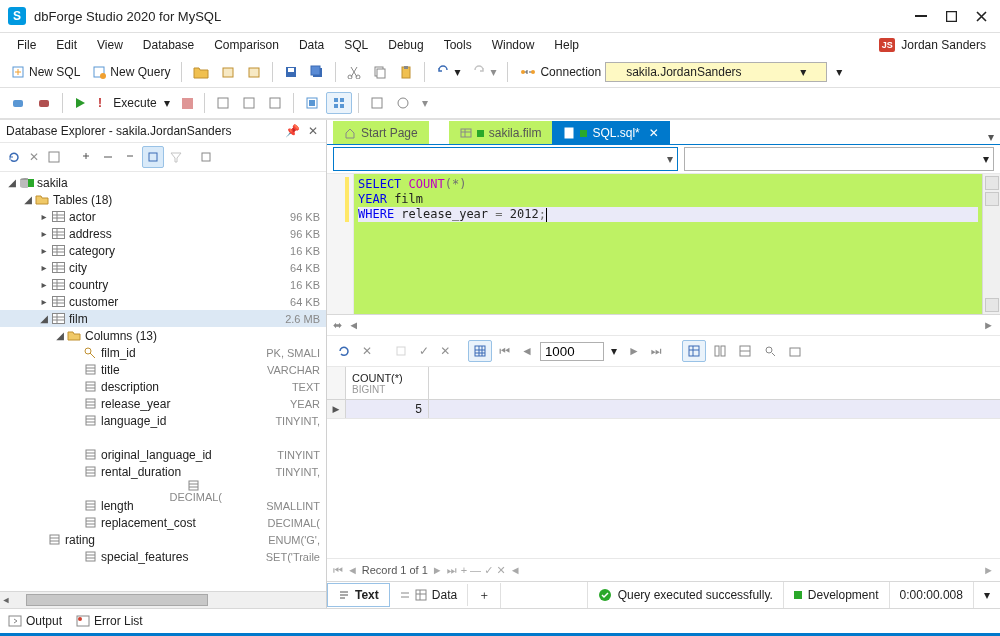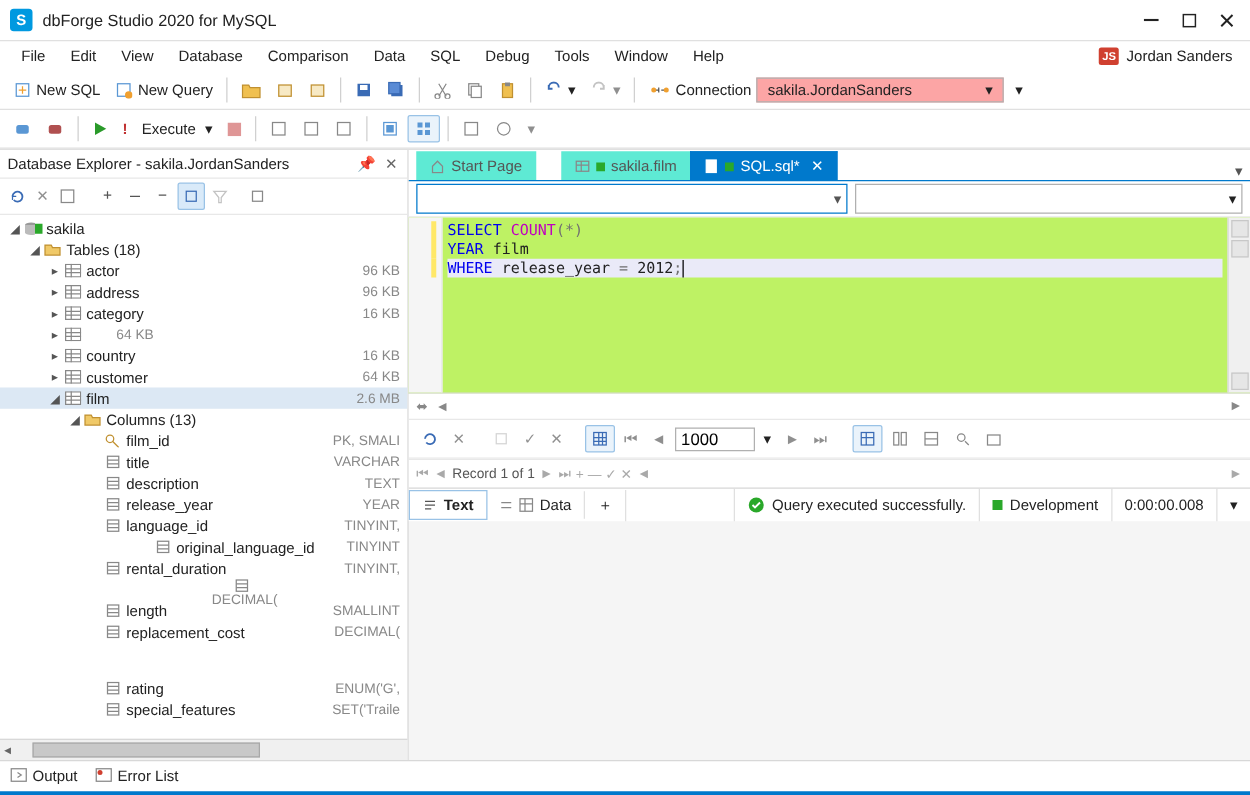--- a/index.html
+++ b/index.html
@@ -11,21 +11,21 @@
 .menubar{height:24px;display:flex;align-items:center;padding:0 8px;gap:2px}
 .menubar .mitem{padding:3px 9px;cursor:default;border-radius:2px}
 .menubar .spacer{flex:1}
 .menubar .user{display:flex;align-items:center;gap:6px;padding:2px 6px}
 .menubar .user .badge{width:16px;height:14px;background:#d04030;color:#fff;font-size:9px;font-weight:bold;display:flex;align-items:center;justify-content:center;border-radius:2px}
 .toolbar{height:30px;display:flex;align-items:center;padding:0 6px;gap:2px;border-bottom:1px solid #e0e0e0}
 .toolbar .tbtn{padding:3px 5px;display:flex;align-items:center;gap:4px;cursor:default;border-radius:2px}
 .toolbar .tbtn svg{display:block}
 .toolbar .sep{width:1px;height:20px;background:#d0d0d0;margin:0 4px}
 .toolbar .conn{display:flex;align-items:center;gap:4px;margin-left:6px}
-.toolbar .conn .connsel{border:1px solid #b0b0b0;padding:2px 8px;width:180px;display:flex;justify-content:space-between;align-items:center;background:#fca5a5}
+.toolbar .conn .connsel{border:1px solid #b0b0b0;padding:2px 20px;width:180px;display:flex;justify-content:space-between;align-items:center;background:#fef9c3}
 .toolbar2{height:30px;display:flex;align-items:center;padding:0 6px;gap:2px}
 .main{display:flex;height:488px;border-top:1px solid #e0e0e0}
 .explorer{width:326px;border-right:1px solid #d0d0d0;display:flex;flex-direction:column;background:#fff}
 .ex-head{height:22px;display:flex;align-items:center;padding:0 6px;font-size:12px;border-bottom:1px solid #e8e8e8}
 .ex-head .spacer{flex:1}
 .ex-head .pbtn{width:14px;height:14px;margin-left:6px;color:#666;display:flex;align-items:center;justify-content:center}
 .ex-tb{height:28px;display:flex;align-items:center;padding:0 4px;gap:2px;border-bottom:1px solid #e8e8e8}
 .ex-tb .etbtn{padding:3px;border-radius:2px}
 .ex-tb .etbtn.active{border:1px solid #99c2e6;background:#d9eaf9}
 .tree{flex:1;overflow:hidden;padding:2px 0}
@@ -33,21 +33,21 @@
 .tree .row .exp{width:12px;text-align:center;font-size:10px;color:#555;cursor:default}
 .tree .row .ico{width:16px;height:14px;display:flex;align-items:center;justify-content:center;margin-right:3px}
 .tree .row .lbl{flex:1;overflow:hidden;text-overflow:ellipsis}
 .tree .row .meta{color:#888;font-size:11px;text-align:right;min-width:54px}
 .tree .row.selected{background:#dce8f4}
 .hscroll{height:16px;background:#f0f0f0;border-top:1px solid #d8d8d8;display:flex;align-items:center}
 .hscroll .thumb{width:180px;height:10px;background:#c8c8c8;border:1px solid #a8a8a8;margin-left:14px}
 .rightpane{flex:1;display:flex;flex-direction:column;background:#f5f5f5}
 .tabs{height:24px;display:flex;align-items:flex-end;padding-left:6px;background:#fff}
 .tabs .tab{height:22px;display:flex;align-items:center;gap:5px;padding:0 10px;font-size:12px;border:1px solid transparent;border-bottom:none;cursor:default}
-.tabs .tab.inactive{background:#5eead4;color:#555}
+.tabs .tab.inactive{background:#bef264;color:#555}
 .tabs .tab.active{background:#0079cc;color:#fff;border-color:#0079cc}
 .tabs .spacer{flex:1}
 .tabs .dd{padding:0 6px;color:#555}
 .dbbar{height:24px;display:flex;padding:2px 6px;gap:6px;background:#fff;border-bottom:1px solid #e8e8e8;border-top:1px solid #0079cc}
 .dbbar .dbsel{flex:1;border:1px solid #0079cc;display:flex;align-items:center;padding:0 4px;background:#fff}
 .dbbar .dbsel .dd{margin-left:auto;color:#555}
 .dbbar .dbsel2{width:300px;border:1px solid #b0b0b0;display:flex;align-items:center;padding:0 4px;background:#fff}
 .editor{height:140px;display:flex;background:#bef264;border-bottom:1px solid #d8d8d8}
 .gutter{width:26px;background:#f5f5f5;border-right:1px solid #e8e8e8;display:flex;flex-direction:column;padding-top:3px}
 .gutter .gline{height:15px;display:flex;justify-content:flex-end;padding-right:4px}
@@ -71,21 +71,21 @@
 .gridrow .rowhead{width:18px;height:100%;background:#f2f2f2;border-right:1px solid #d4d4d4;display:flex;align-items:center;justify-content:center;font-size:9px;color:#555}
 .gridrow .gcell{width:70px;border-right:1px solid #d4d4d4;padding:0 6px;text-align:right;height:100%;display:flex;align-items:center;justify-content:flex-end}
 .navbar{height:22px;display:flex;align-items:center;padding:0 6px;gap:4px;background:#fff;border-top:1px solid #e8e8e8;font-size:11px;color:#555}
 .resbottom{height:26px;display:flex;align-items:center;background:#fff;border-top:1px solid #d8d8d8}
 .resbottom .vtab{padding:4px 10px;display:flex;align-items:center;gap:5px;border-right:1px solid #e0e0e0}
 .resbottom .vtab.active{border:1px solid #99c2e6;background:#fff;margin:-1px 0}
 .resbottom .spacer{flex:1}
 .resbottom .status{display:flex;align-items:center;gap:6px;padding:0 10px;border-left:1px solid #e0e0e0;height:100%}
 .resbottom .dot{width:8px;height:8px}
 .bottompanel{height:24px;display:flex;align-items:center;padding:0 8px;gap:14px;border-top:1px solid #d8d8d8;background:#fff}
-.bottompanel .bp{display:flex;gap:4px;font-size:12px}
+.bottompanel .bp{display:flex;align-items:center;gap:4px;font-size:12px}
 .statusbar{height:22px;background:#0079cc;display:flex;align-items:center;justify-content:flex-end;padding:0 12px;color:#fff;font-size:11px;gap:14px}
 .sq{width:10px;height:10px;display:inline-block}
 svg{display:block}
 </style>
 </head>
 <body>
 
 <div class="titlebar">
   <div class="logo">S</div>
   <div class="title">dbForge Studio 2020 for MySQL</div>
@@ -393,20 +393,21 @@
           <span class="meta">16 KB</span>
         </div>
         <div class="row" style="padding-left: 38px;">
           <span class="exp">▸</span>
           <span class="ico">
             <svg width="13" height="11">
               <rect x="0.5" y="0.5" width="12" height="10" fill="#fff" stroke="#888"></rect>
               <path d="M0 4h13M0 7h13M5 0v11" stroke="#888"></path>
             </svg>
           </span>
+          <span class="lbl">city</span>
           <span class="meta">64 KB</span>
         </div>
         <div class="row" style="padding-left: 38px;">
           <span class="exp">▸</span>
           <span class="ico">
             <svg width="13" height="11">
               <rect x="0.5" y="0.5" width="12" height="10" fill="#fff" stroke="#888"></rect>
               <path d="M0 4h13M0 7h13M5 0v11" stroke="#888"></path>
             </svg>
           </span>
@@ -493,21 +494,21 @@
           <span class="exp"></span>
           <span class="ico">
             <svg width="13" height="11">
               <rect x="2" y="1" width="9" height="9" fill="#fff" stroke="#888"></rect>
               <path d="M2 4h9M2 7h9" stroke="#888"></path>
             </svg>
           </span>
           <span class="lbl">language_id</span>
           <span class="meta">TINYINT,</span>
         </div>
-        <div class="row" style="padding-left: 110px;">
+        <div class="row" style="padding-left: 70px; margin-top: 17px;">
           <span class="exp"></span>
           <span class="ico">
             <svg width="13" height="11">
               <rect x="2" y="1" width="9" height="9" fill="#fff" stroke="#888"></rect>
               <path d="M2 4h9M2 7h9" stroke="#888"></path>
             </svg>
           </span>
           <span class="lbl">original_language_id</span>
           <span class="meta">TINYINT</span>
         </div>
@@ -548,21 +549,21 @@
           <span class="exp"></span>
           <span class="ico">
             <svg width="13" height="11">
               <rect x="2" y="1" width="9" height="9" fill="#fff" stroke="#888"></rect>
               <path d="M2 4h9M2 7h9" stroke="#888"></path>
             </svg>
           </span>
           <span class="lbl">replacement_cost</span>
           <span class="meta">DECIMAL(</span>
         </div>
-        <div class="row" style="padding-left: 70px; margin-top: 28px;">
+        <div class="row" style="padding-left: 34px;">
           <span class="exp"></span>
           <span class="ico">
             <svg width="13" height="11">
               <rect x="2" y="1" width="9" height="9" fill="#fff" stroke="#888"></rect>
               <path d="M2 4h9M2 7h9" stroke="#888"></path>
             </svg>
           </span>
           <span class="lbl">rating</span>
           <span class="meta">ENUM('G',</span>
         </div>
@@ -697,20 +698,33 @@
             <circle cx="6" cy="6" r="3" fill="none" stroke="#888"></circle>
             <path d="M9 9l3 3" stroke="#888"></path>
           </svg>
         </div>
       <div class="rbtn">
           <svg width="14" height="14">
             <rect x="2" y="4" width="10" height="8" fill="none" stroke="#888"></rect>
           </svg>
         </div>
     </div>
+    <div class="grid">
+      <div class="gridhdr">
+        <div style="width:18px;border-right:1px solid #d4d4d4;background:#f6f6f6"></div>
+        <div class="ghcell">
+            <span>COUNT(*)</span>
+            <span class="t2">BIGINT</span>
+          </div>
+      </div>
+      <div class="gridrow">
+        <div class="rowhead">▶</div>
+        <div class="gcell">5</div>
+      </div>
+    </div>
     <div class="navbar">
       <span style="opacity:.5">⏮</span>
       <span style="opacity:.5">◄</span>
       <span>Record 1 of 1</span>
       <span style="opacity:.5">►</span>
       <span style="opacity:.5">⏭</span>
       <span style="opacity:.5">+ — ✓ ✕</span>
       <span style="opacity:.5">◄</span>
       <div style="flex:1"></div>
         <span style="opacity:.5">►</span>

